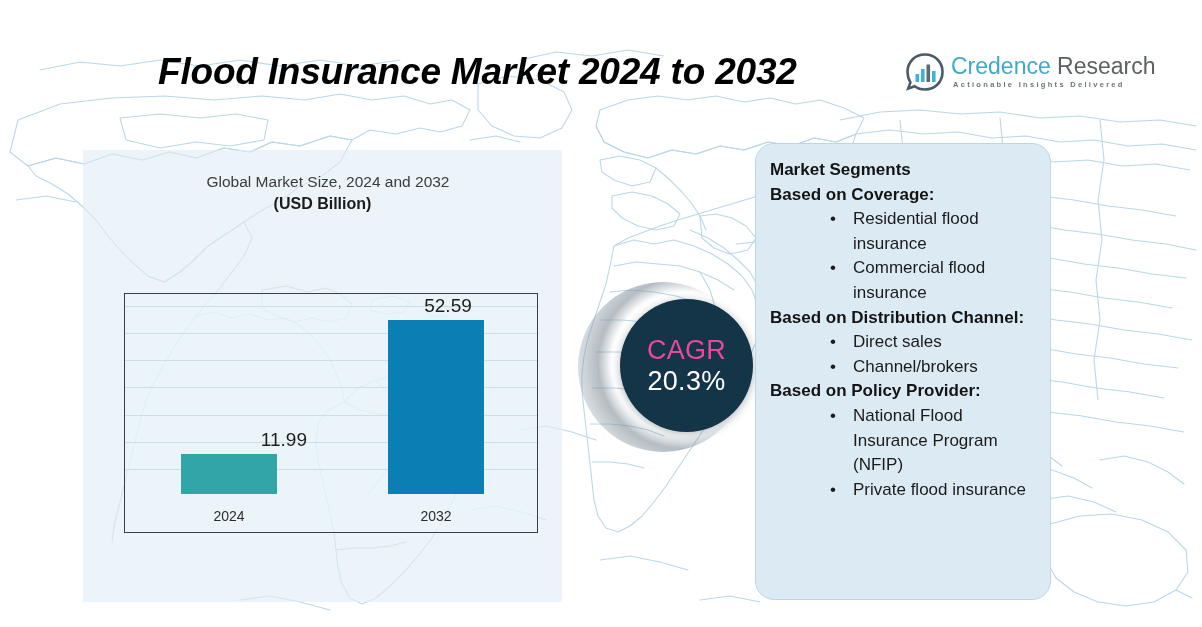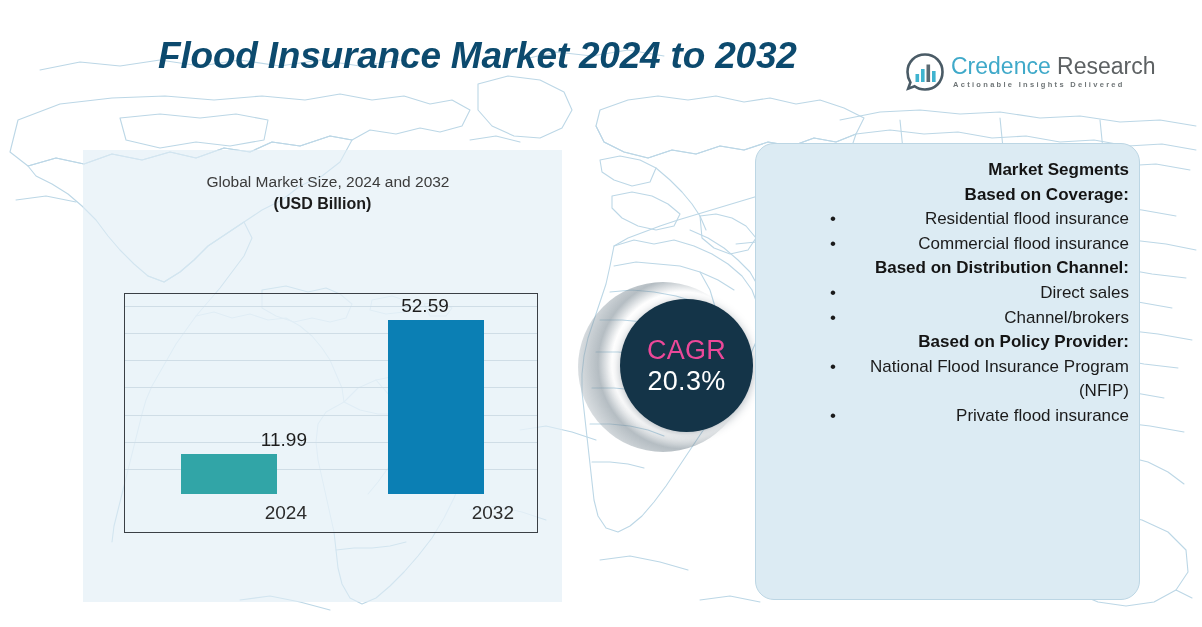--- a/index.html
+++ b/index.html
@@ -10,24 +10,24 @@
     overflow:hidden;
     position:relative;
   }
   #root{position:absolute;inset:0;width:1202px;height:627px;overflow:hidden;background:#fff;}
 
   
   #worldmap{position:absolute;left:0;top:0;width:1202px;height:627px;z-index:0;pointer-events:none;}
 
   
   #page-title{
-    position:absolute;left:158px;top:34px;
+    position:absolute;left:158px;top:50px;
     font-size:37px;line-height:44px;
     font-weight:bold;font-style:italic;
-    color:#0c4a6e;letter-spacing:-0.2px;
+    color:#000000;letter-spacing:-0.2px;
     white-space:nowrap;z-index:6;
     font-family:"Liberation Sans", sans-serif;
   }
   #logo{position:absolute;left:905px;top:50px;width:195px;height:48px;z-index:6;}
   #logo-mark{position:absolute;left:0;top:2px;width:40px;height:40px;}
   #logo-name{
     position:absolute;left:46px;top:3px;
     font-size:23px;line-height:26px;white-space:nowrap;
     color:#3fa9c9;font-weight:400;
   }
@@ -63,22 +63,22 @@
   }
   #gridlines{position:absolute;left:0;top:0;width:100%;height:100%;}
   .gridline{position:absolute;left:0;width:100%;height:1px;background:#cfdde6;}
 
   .bar{position:absolute;bottom:38px;}
   .bar-label{
     position:absolute;text-align:center;
     font-size:19px;color:#1d1d1d;white-space:nowrap;
   }
   .cat-label{
-    position:absolute;bottom:8px;text-align:right;
-    font-size:19px;color:#2c2c2c;
+    position:absolute;bottom:8px;text-align:center;
+    font-size:14px;color:#2c2c2c;
   }
 
   
   #cagr-wrap{position:absolute;left:578px;top:280px;width:220px;height:200px;z-index:4;}
   #cagr-crescent{
     position:absolute;left:0px;top:2px;width:170px;height:170px;border-radius:50%;
     background:radial-gradient(circle at 62% 48%, rgba(255,255,255,0) 52%, rgba(120,135,145,0.55) 62%, rgba(175,186,194,0.30) 82%, rgba(255,255,255,0) 100%);
     filter:blur(0.4px);
   }
   #cagr-circle{
@@ -89,25 +89,24 @@
   }
   #cagr-circle .cagr-word{
     color:#ec4899;font-size:27px;line-height:31px;font-weight:400;letter-spacing:0.3px;
   }
   #cagr-circle .cagr-value{
     color:#ffffff;font-size:27px;line-height:31px;font-weight:400;letter-spacing:0.3px;
   }
 
   
   #segments-panel{
-    position:absolute;left:755px;top:143px;width:385px;height:457px;
+    position:absolute;left:755px;top:143px;width:296px;height:457px;
     background:#dcebf3;border:1px solid #bcd6e4;border-radius:19px;
     z-index:4;box-sizing:border-box;
     padding:14px 10px 10px 14px;
-    text-align:right;
   }
   .seg-head{
     font-size:17px;line-height:24.6px;font-weight:bold;color:#141414;
     margin:0;padding:0 0 0 59px;text-indent:-59px;
   }
   .seg-head.first{padding-left:59px;}
   .seg-list{list-style:none;margin:0;padding:0;}
   .seg-item{
     position:relative;font-size:17px;line-height:24.6px;color:#1b1b1b;
     padding-left:83px;text-indent:0;
@@ -256,21 +255,21 @@
         <div class="gridline" style="top: 93px;"></div>
         <div class="gridline" style="top: 121px;"></div>
         <div class="gridline" style="top: 148px;"></div>
         <div class="gridline" style="top: 175px;"></div>
       </div>
     <div id="bars">
         <div class="bar" style="left: 56px; width: 96px; height: 40px; background: rgb(49, 165, 167);"></div>
         <div class="bar-label" style="left: 26px; width: 156px; bottom: 81px; text-align: right;">11.99</div>
         <div class="cat-label" style="left: 26px; width: 156px;">2024</div>
         <div class="bar" style="left: 263px; width: 96px; height: 174px; background: rgb(11, 127, 180);"></div>
-        <div class="bar-label" style="left: 222px; width: 156px; bottom: 215px;">52.59</div>
+        <div class="bar-label" style="left: 245px; width: 156px; bottom: 215px;">52.59</div>
         <div class="cat-label" style="left: 233px; width: 156px;">2032</div>
       </div>
   </div>
 
   <div id="cagr-wrap">
     <div id="cagr-crescent"></div>
     <div id="cagr-circle">
       <div class="cagr-word">CAGR</div>
       <div class="cagr-value">20.3%</div>
     </div>

